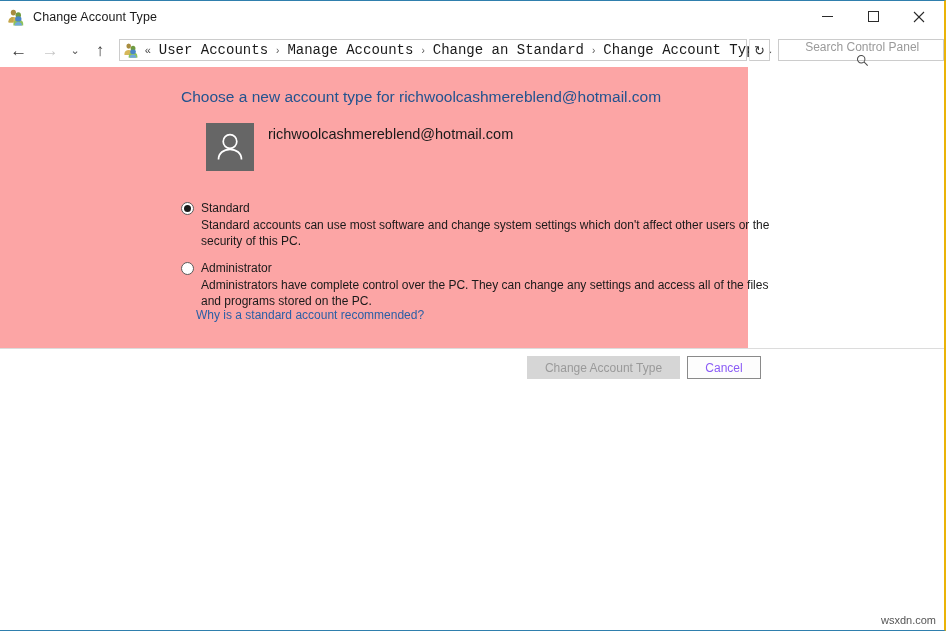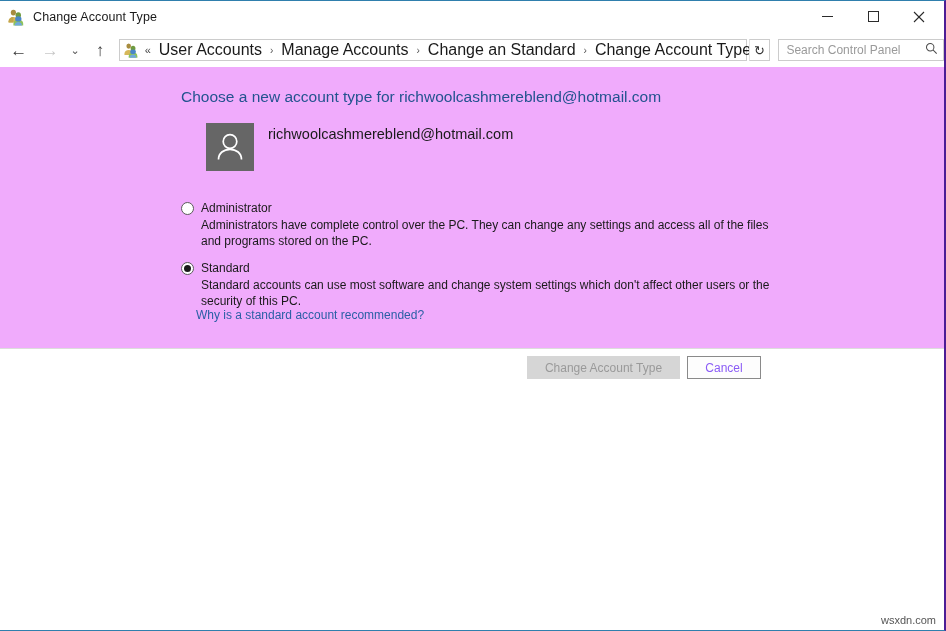--- a/index.html
+++ b/index.html
@@ -14,21 +14,21 @@
     font-size: 12px;
     color: #000000;
     overflow: hidden;
   }
 
   .window {
     position: relative;
     width: 946px;
     height: 631px;
     box-sizing: border-box;
-    border-right: 2px solid #4c1d95;
+    border-right: 2px solid #eab308;
     border-top: 1px solid #2f7fad;
     border-bottom: 1px solid #2f7fad;
     background: #ffffff;
   }
 
   
   .titlebar {
     position: absolute;
     left: 0; top: 0;
     width: 944px;
@@ -120,24 +120,25 @@
     width: 16px; height: 16px;
     margin-right: 4px;
     flex: 0 0 auto;
   }
   .crumb-chev-start {
     color: #444;
     font-size: 11px;
     margin: 0 6px 0 2px;
   }
   .crumb {
-    font-size: 16px;
+    font-size: 14px;
     color: #1a1a1a;
     white-space: nowrap;
     padding: 10px 2px;
+    font-family: Liberation Mono, monospace;
   }
   .crumb-sep {
     color: #555;
     font-size: 10px;
     margin: 0 6px;
     flex: 0 0 auto;
   }
   .addr-spacer { flex: 1 1 auto; }
   .addr-dropdown {
     width: 20px;
@@ -165,39 +166,40 @@
   .searchbox {
     margin-left: 8px;
     width: 183px;
     height: 22px;
     box-sizing: border-box;
     border: 1px solid #cccccc;
     background: #ffffff;
     display: flex;
     align-items: center;
     padding: 0 5px 0 7px;
+    flex-direction: column;
   }
   .search-ph {
     font-size: 12px;
     color: #9a9a9a;
     flex: 1 1 auto;
     white-space: nowrap;
   }
   .search-icon {
     flex: 0 0 auto;
     color: #4a4a4a;
   }
 
   
   .content {
     position: absolute;
     left: 0; top: 66px;
-    width: 944px;
+    width: 748px;
     height: 281px;
-    background: #f0abfc;
+    background: #fca5a5;
   }
   .page-title {
     position: absolute;
     left: 181px; top: 21px;
     font-size: 15.5px;
     color: #23538f;
     white-space: nowrap;
   }
 
   .account-row {
@@ -441,32 +443,32 @@
       </div>
       <div class="account-texts">
         <div class="account-name">richwoolcashmereblend@hotmail.com</div>
       </div>
     </div>
 
     <div class="options">
 
       <div class="opt-block">
         <div class="opt-head">
+          <span class="radio checked"></span>
+          <span class="opt-label">Standard</span>
+        </div>
+        <div class="opt-desc">Standard accounts can use most software and change system settings which don't affect other users or the security of this PC.</div>
+      </div>
+
+      <div class="opt-block">
+        <div class="opt-head">
           <span class="radio"></span>
           <span class="opt-label">Administrator</span>
         </div>
         <div class="opt-desc">Administrators have complete control over the PC. They can change any settings and access all of the files and programs stored on the PC.</div>
-      </div>
-
-      <div class="opt-block">
-        <div class="opt-head">
-          <span class="radio checked"></span>
-          <span class="opt-label">Standard</span>
-        </div>
-        <div class="opt-desc">Standard accounts can use most software and change system settings which don't affect other users or the security of this PC.</div>
       </div>
 
     </div>
 
     <a class="help-link">Why is a standard account recommended?</a>
   </div>
 
   <div class="divider"></div>
   <div class="footer">
     <div class="btn primary-disabled">Change Account Type</div>

